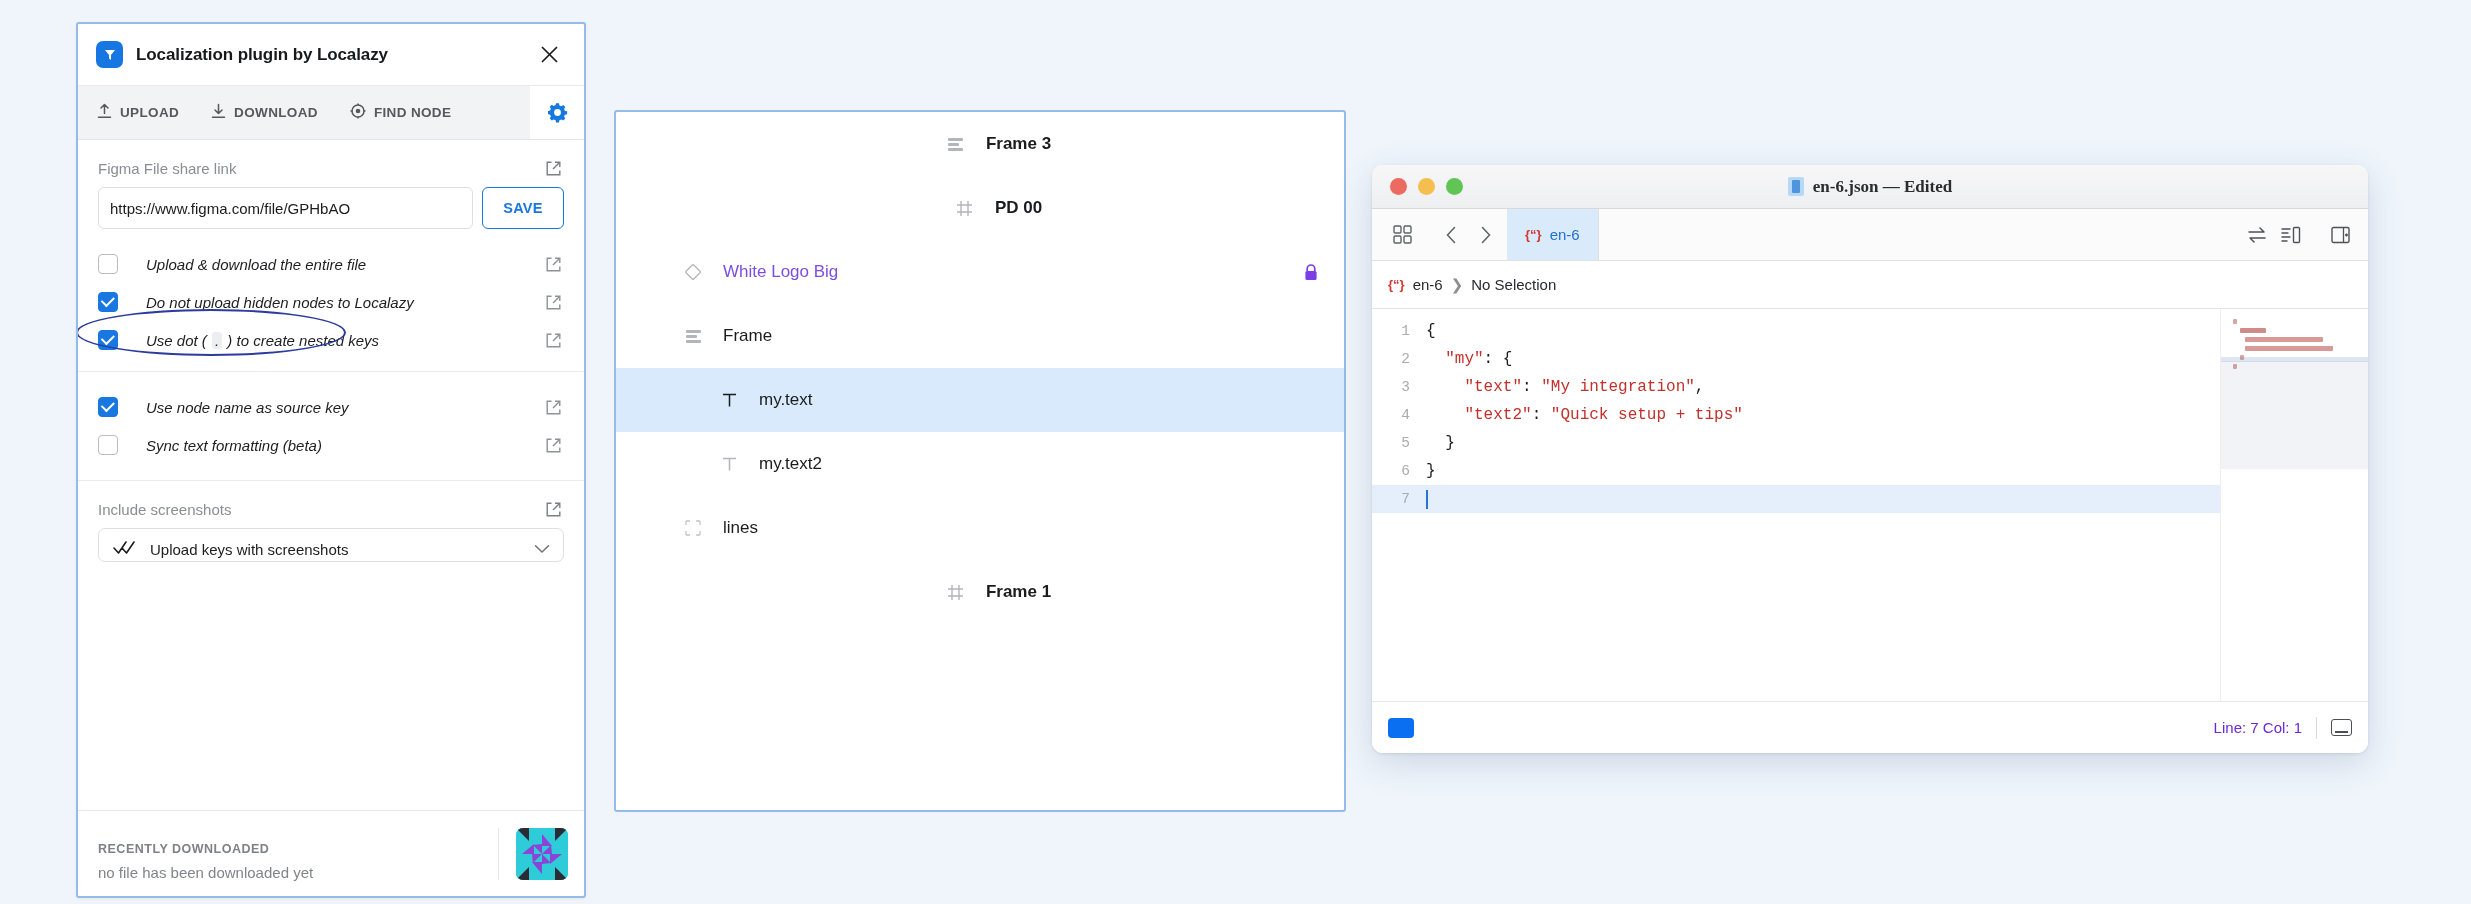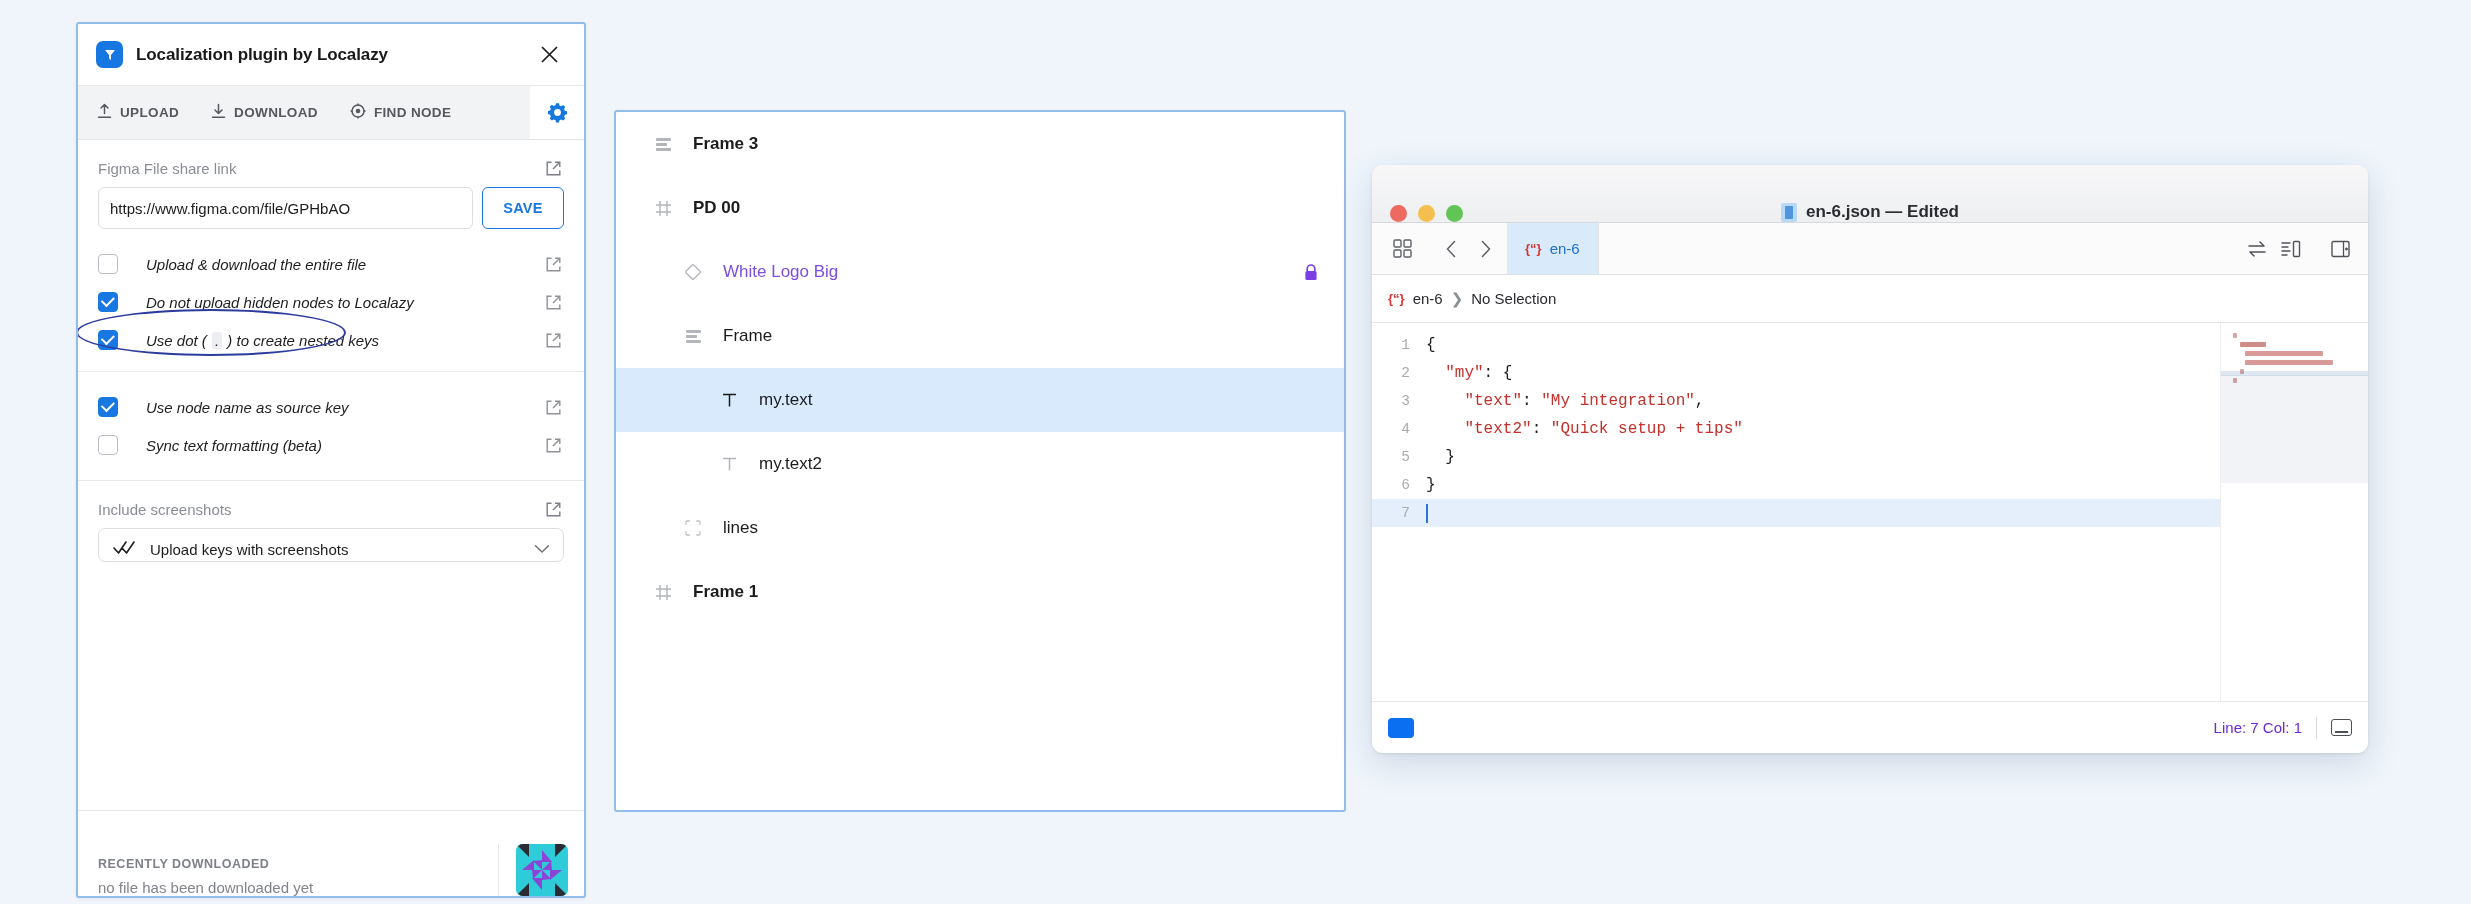--- a/index.html
+++ b/index.html
@@ -135,21 +135,21 @@
     background: #fff; display: flex; align-items: center;
     padding: 8px 13px 0 14px; cursor: pointer;
   }
   .sel-text { font-size: 15px; color: #1c1d1f; margin-left: 13px; flex:1 1 auto; }
   .sel-chev { color:#6f7277; display:flex; }
 
   .pp-spacer { flex: 1 1 auto; }
 
   .pp-footer {
     border-top: 1px solid #e6e7ea;
-    height: 86px; display: flex; align-items: flex-end; flex: 0 0 auto;
+    height: 86px; display: flex; align-items: center; flex: 0 0 auto;
   }
   .ft-text { flex:1 1 auto; padding: 16px 0 0 20px; }
   .ft-title { font-size: 12.5px; font-weight: bold; color:#7e8187; letter-spacing:.5px; }
   .ft-sub { font-size: 15px; color:#818489; margin-top: 8px; }
   .ft-thumb-wrap {
     width: 86px; border-left: 1px solid #e6e7ea;
     display:flex; align-items:center; justify-content:center; flex:0 0 auto;
   }
   .ft-thumb {
     width: 52px; height: 52px; border-radius: 7px; overflow:hidden;
@@ -170,37 +170,37 @@
   .layer-row.selected { background: #d8eafc; }
   .layer-icon {
     width: 30px; flex: 0 0 auto;
     display:flex; align-items:center; justify-content:center;
     color:#b2b5ba;
   }
   .layer-name { font-size: 17px; color: #1b1c1e; margin-left: 15px; }
   .layer-name.bold { font-weight: bold; }
   .layer-name.purple { color: #7c4ee0; }
   .layer-lock { margin-left:auto; margin-right: 26px; color:#7b3fe4; display:flex; }
-  .ind-0 { padding-left: 32px; }
+  .ind-0 { padding-left: 32px; justify-content: center; }
   .ind-1 { padding-left: 62px; }
   .ind-2 { padding-left: 98px; }
 
   
   .editor {
     position: absolute; left: 1372px; top: 165px;
     width: 996px; height: 588px;
     background: #fff; border-radius: 11px;
     box-shadow: 0 10px 34px rgba(40,70,120,.17), 0 1px 3px rgba(0,0,0,.10);
     overflow: hidden; display: flex; flex-direction: column;
   }
   .ed-titlebar {
-    height: 58px; flex: 0 0 auto;
+    height: 44px; flex: 0 0 auto;
     background: linear-gradient(#f7f7f8,#eeeff1);
     border-bottom: 1px solid #d8d9dc;
-    display:flex; align-items:flex-end; position: relative;
+    display:flex; align-items:center; position: relative; font-family: Liberation Serif, serif;
   }
   .traffic { display:flex; gap: 11px; padding-left: 18px; }
   .tl { width: 17px; height: 17px; border-radius: 50%; }
   .tl.red { background:#ec6a5f; } .tl.yellow { background:#f5bf4f; } .tl.green { background:#61c555; }
   .ed-title {
     position:absolute; left:0; right:0; text-align:center;
     font-size: 17px; font-weight: bold; color: #2b2c2f;
     display:flex; align-items:center; justify-content:center; gap:9px;
     pointer-events:none;
   }

